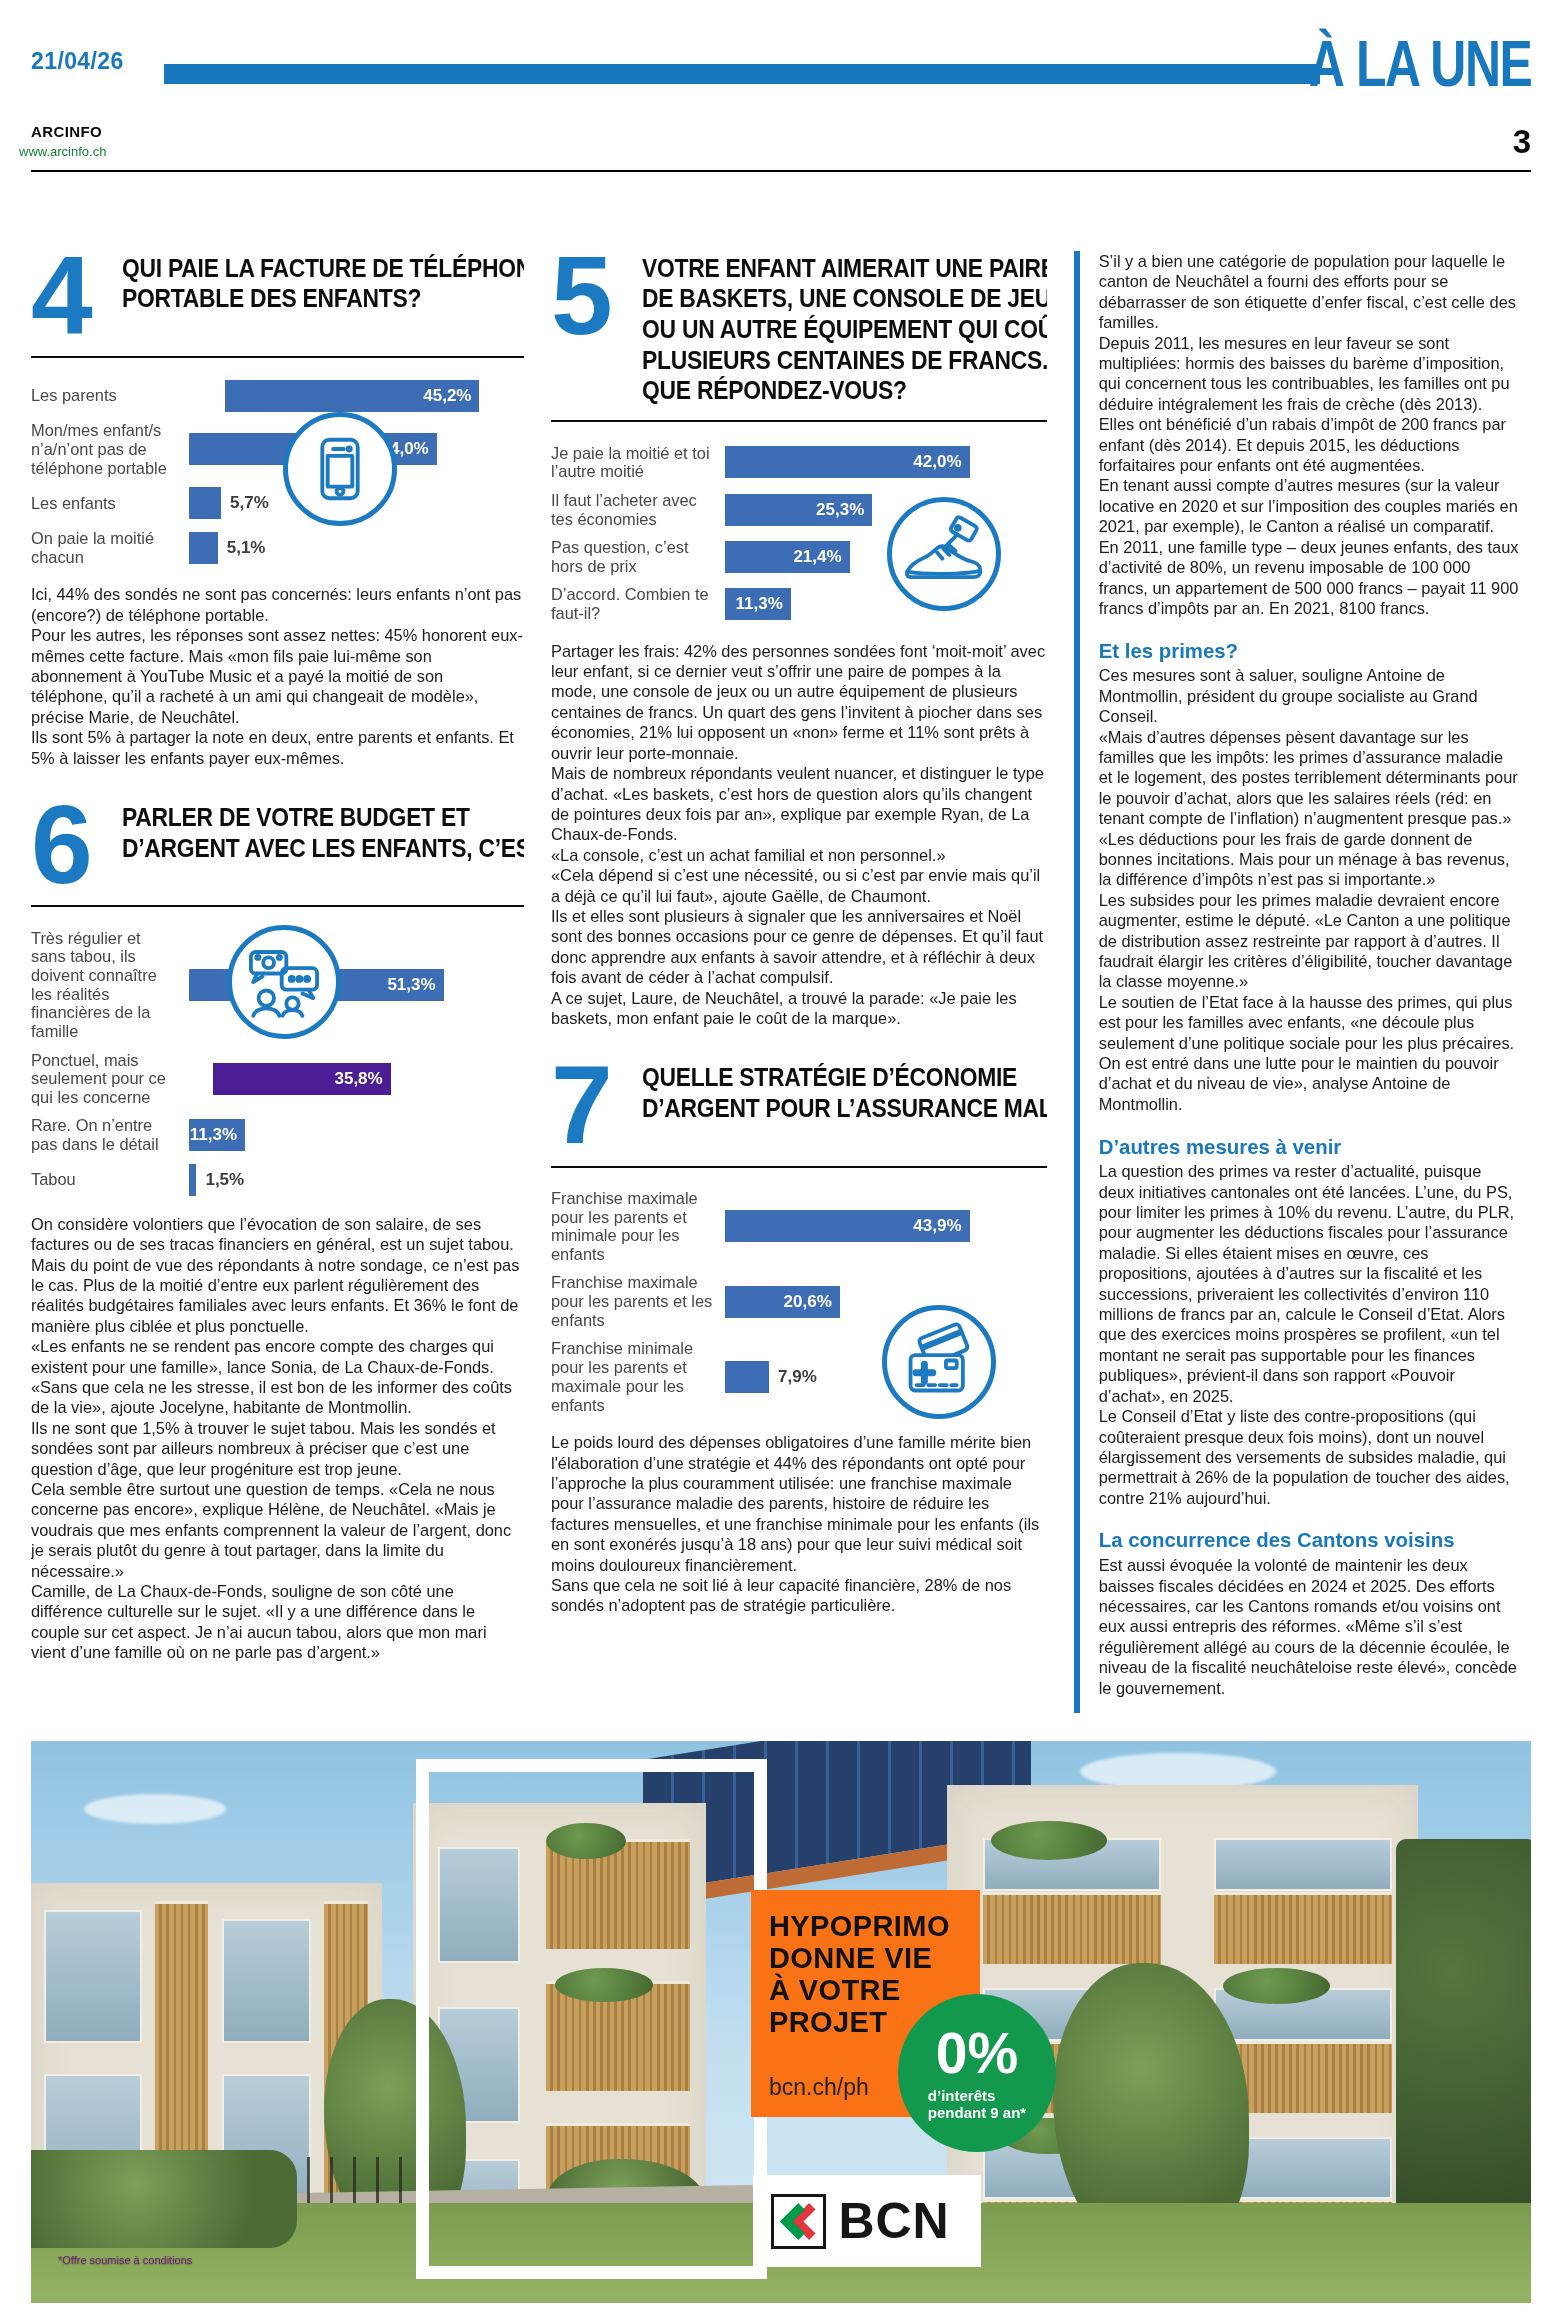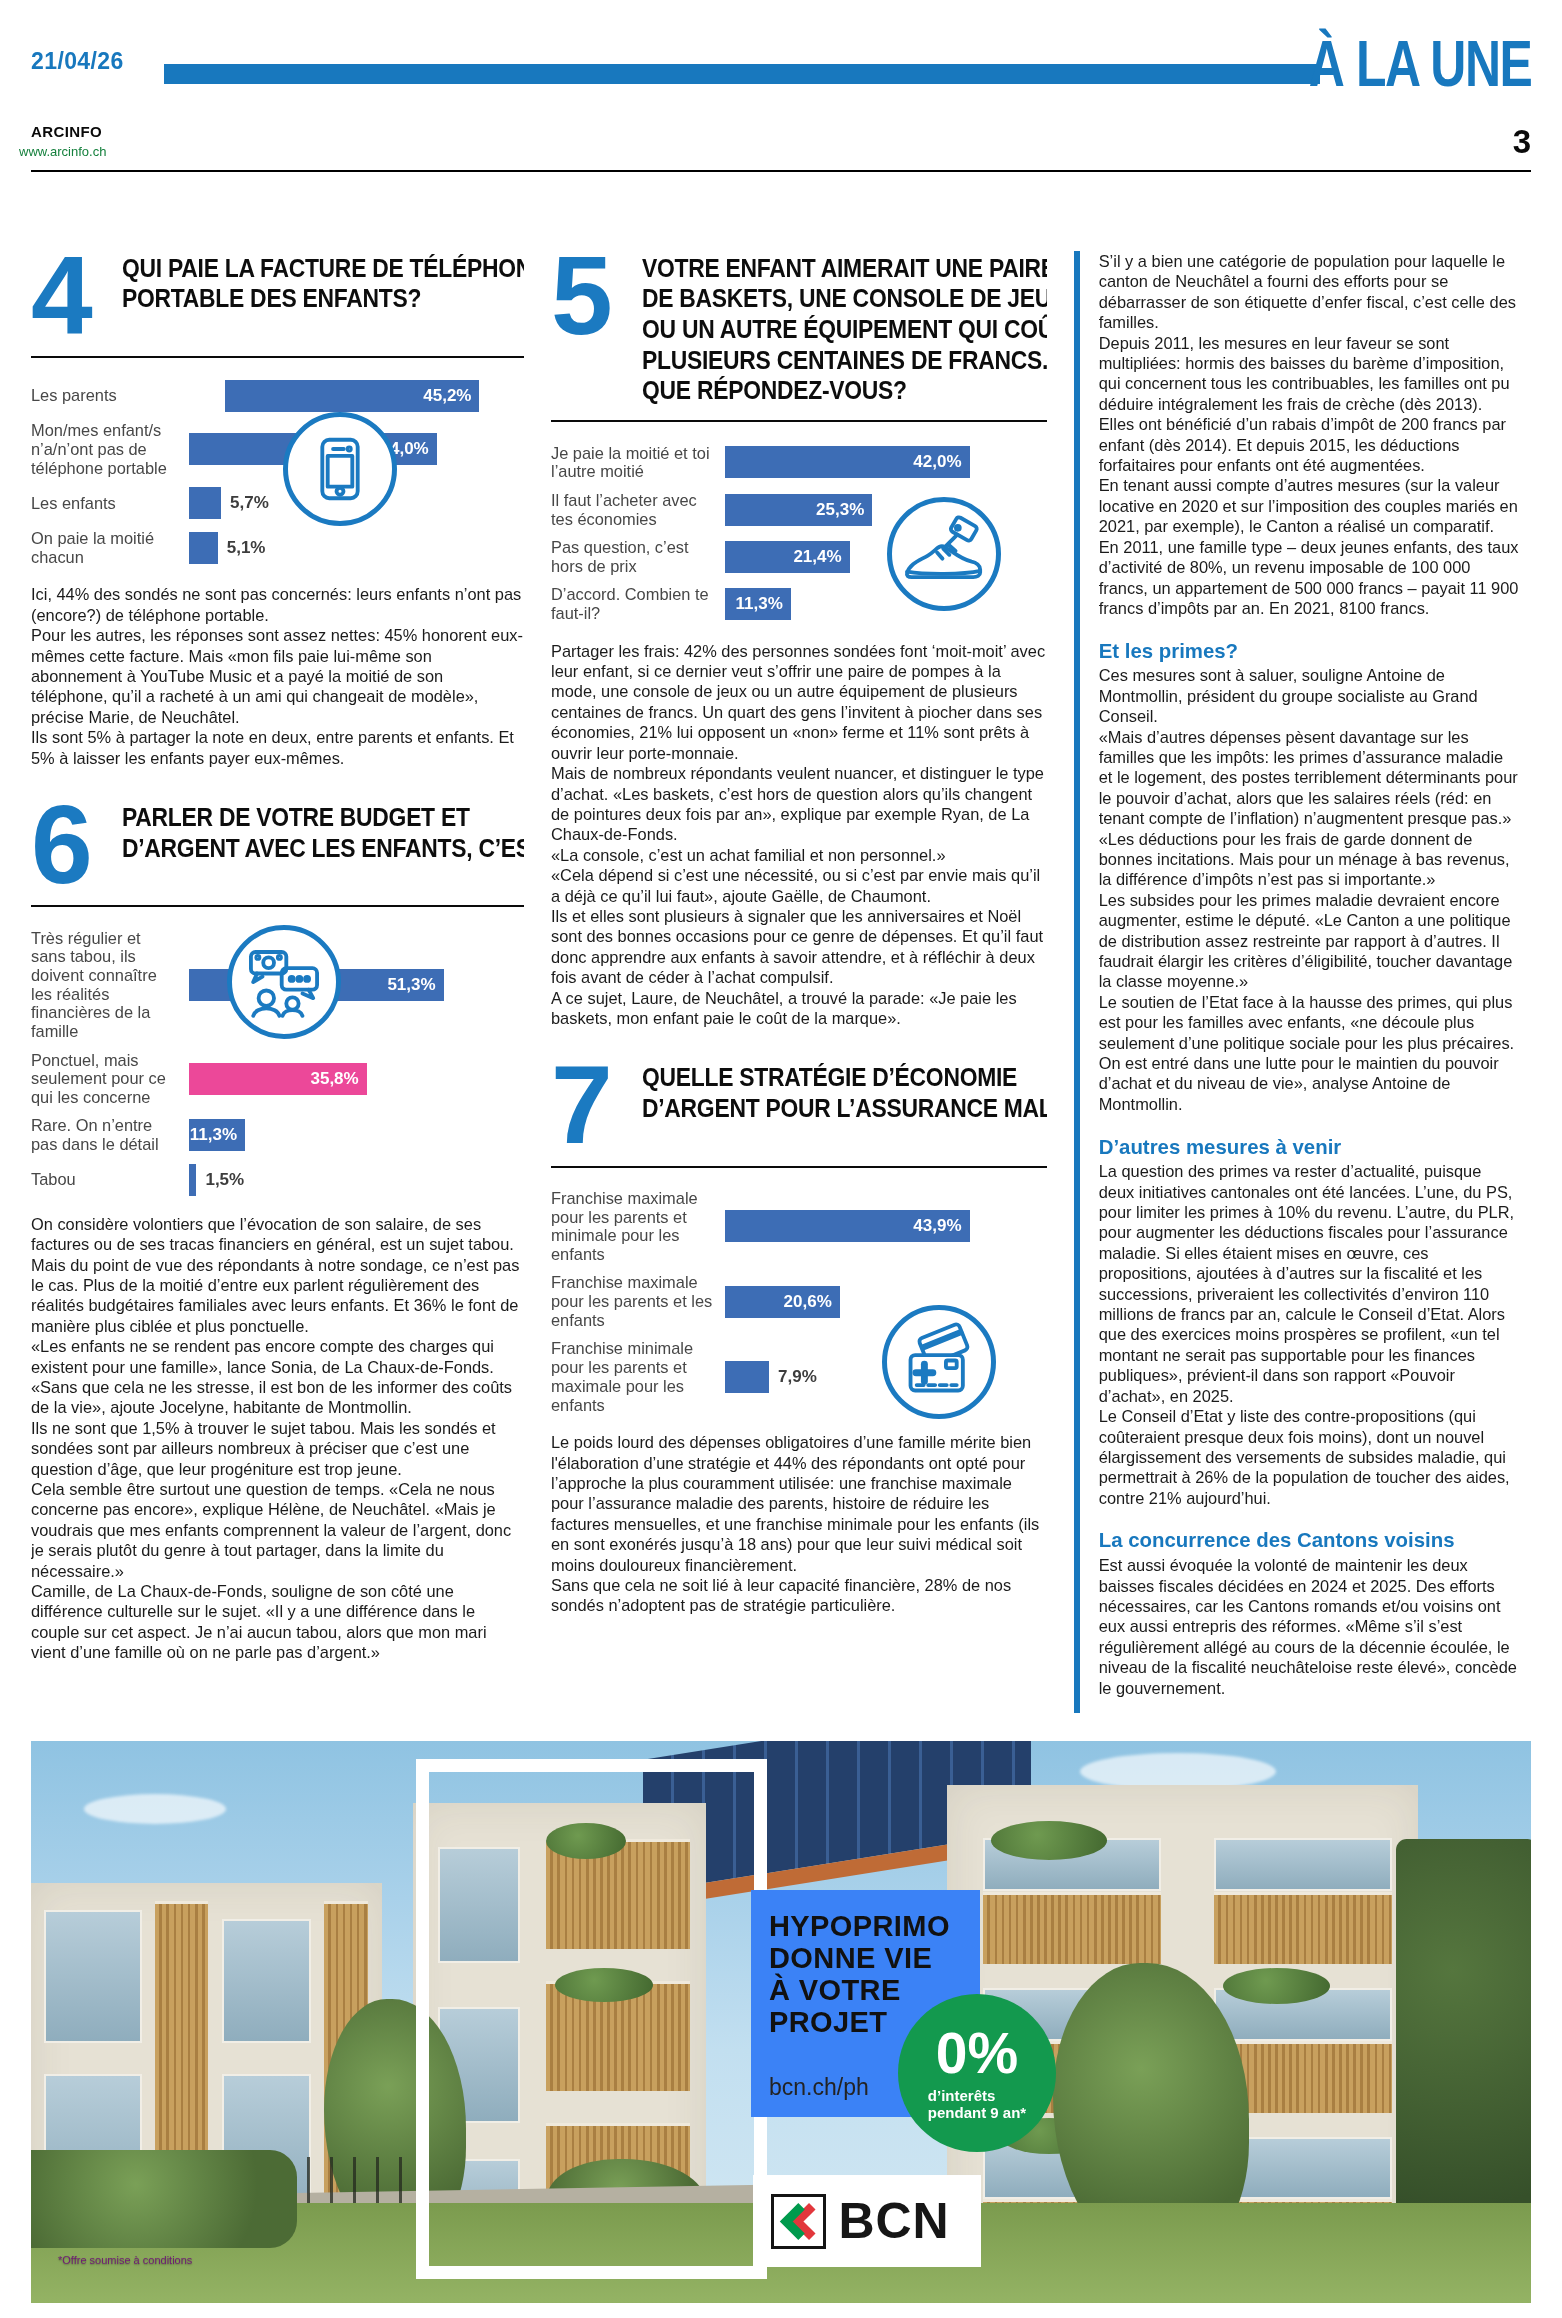--- a/index.html
+++ b/index.html
@@ -67,21 +67,21 @@
   .grass{ position:absolute; left:0; right:0; bottom:0; height:100px; background:linear-gradient(180deg,#7b9b4e,#94b364); }
   .gravel{ position:absolute; left:0; top:449px; width:871px; height:23px; background:#b5b0a1; transform:skewY(-1deg); }
   .fence { position:absolute; left:0; top:416px; width:382px; height:82px;
            background:repeating-linear-gradient(90deg,rgba(35,40,30,0.75) 0 2.7px,transparent 2.7px 23px); }
   .solar { position:absolute; left:612px; top:-12.4px; width:388px; height:133px; transform:skewY(-9deg);
            background:repeating-linear-gradient(90deg,#24406b 0 28.4px,#3a5f94 28.4px 31px);
            border-bottom:16px solid #bf6b36; }
   .frame { position:absolute; left:385px; top:18px; width:351px; height:520px; border:13.3px solid #ffffff; box-sizing:border-box; }
   .cloud { position:absolute; background:#fff; opacity:0.65; border-radius:50%; filter:blur(1.8px); }
 
-  .ad-card { position:absolute; left:720px; top:149px; width:229px; height:227px; background:#3b82f6; z-index:5;
+  .ad-card { position:absolute; left:720px; top:149px; width:229px; height:227px; background:#f97316; z-index:5;
              box-sizing:border-box; padding:21.3px 18px 16px; display:flex; flex-direction:column; justify-content:space-between; }
   .ad-headline { font-size:29px; line-height:1.1; font-weight:800; color:#111; letter-spacing:0.4px; }
   .ad-url { font-size:23px; color:#232323; }
   .ad-badge { position:absolute; left:867px; top:253px; width:158px; height:158px; border-radius:50%at; border-radius:50%;
               background:#13994e; z-index:6; color:#fff; display:flex; flex-direction:column; align-items:center; justify-content:center; }
   .badge-value { font-size:57px; font-weight:800; line-height:1; }
   .badge-caption { font-size:15px; font-weight:700; line-height:1.15; margin-top:5.3px; text-align:left; }
   .ad-bcn { position:absolute; left:722px; top:434px; width:228px; height:92px; background:#fff; z-index:5;
             display:flex; align-items:center; gap:12.4px; box-sizing:border-box; padding:0 18px; }
   .bcn-square { width:55px; height:55px; border:3.6px solid #141414; box-sizing:border-box; background:#fff; }
@@ -172,21 +172,21 @@
                 <div class="chart-label">Très régulier et sans tabou, ils doivent connaître les réalités financières de la famille</div>
                 <div class="bar-area">
                   <div class="bar" style="width: 76%; background: rgb(61, 109, 181);">
                     <span class="bar-value-in">51,3%</span>
                   </div>
                 </div>
               </div>
               <div class="chart-row">
                 <div class="chart-label">Ponctuel, mais seulement pour ce qui les concerne</div>
                 <div class="bar-area">
-                  <div class="bar" style="width: 53.037%; background: #ec4899;">
+                  <div class="bar" style="width: 53.037%; background: #4c1d95; margin-left: 24px;">
                     <span class="bar-value-in">35,8%</span>
                   </div>
                 </div>
               </div>
               <div class="chart-row">
                 <div class="chart-label">Rare. On n’entre pas dans le détail</div>
                 <div class="bar-area">
                   <div class="bar" style="width: 16.7407%; background: rgb(61, 109, 181);">
                     <span class="bar-value-in">11,3%</span>
                   </div>

